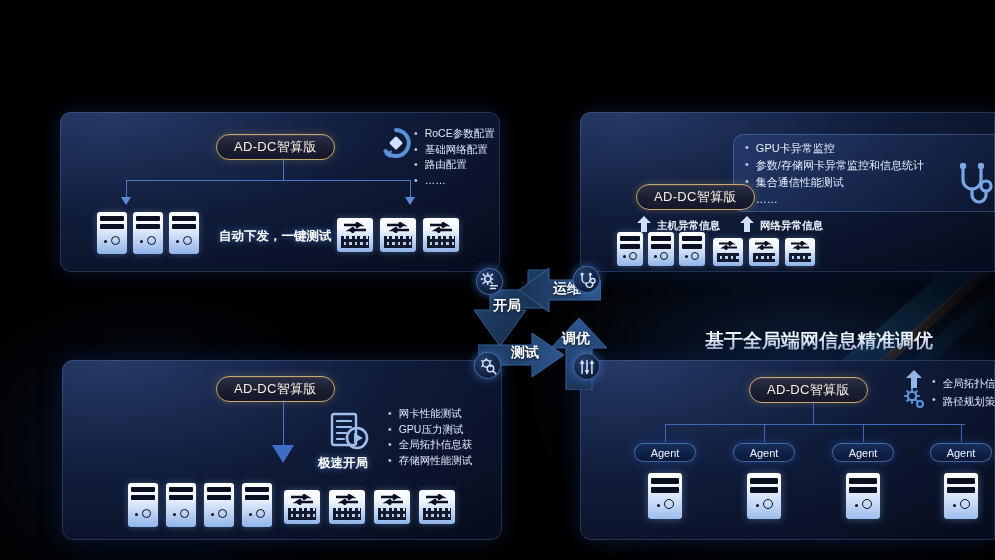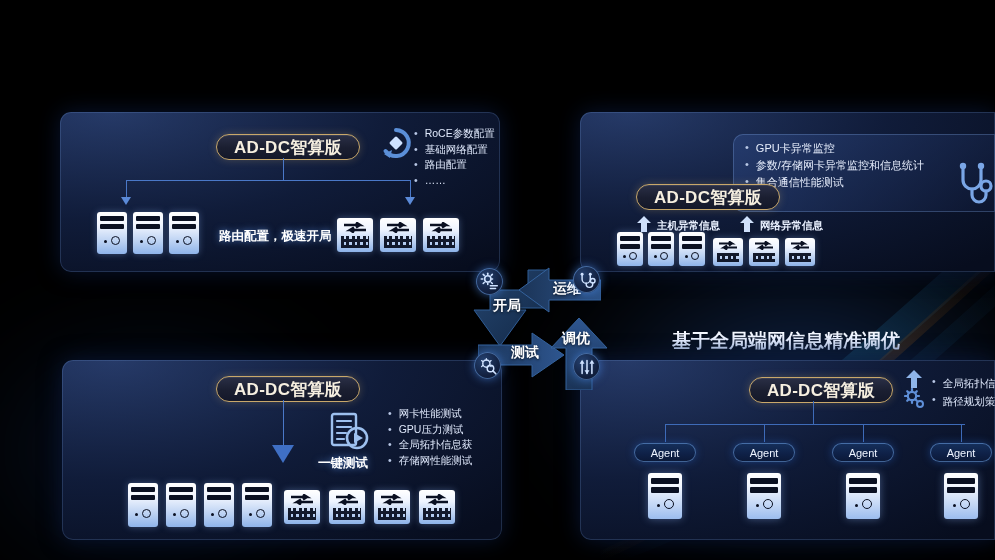--- a/index.html
+++ b/index.html
@@ -27,21 +27,21 @@
 
   
   .sec-head{
     position:absolute;font-size:19px;font-weight:bold;white-space:nowrap;
     background:linear-gradient(180deg,#ffffff 0%,#e6eeff 45%,#96aed6 100%);
     -webkit-background-clip:text;background-clip:text;color:transparent;
   }
   .h-tl{left:155px;top:82px;}
   .h-tr{left:705px;top:82px;}
   .h-bl{left:188px;top:328px;}
-  .h-br{left:672px;top:328px;}
+  .h-br{left:705px;top:328px;}
 
   
   .panel{
     position:absolute;border-radius:11px;overflow:hidden;
     background:
       radial-gradient(120% 130% at 12% 0%,rgba(52,80,140,.55) 0%,rgba(16,28,58,.92) 52%,rgba(7,13,30,.97) 100%),
       linear-gradient(160deg,#16213f 0%,#0b1228 60%,#070c1c 100%);
     box-shadow:inset 0 0 0 1px rgba(120,160,225,.22), 0 0 22px rgba(10,25,60,.8);
   }
   .p-tl{left:60px;top:112px;width:440px;height:160px;}
@@ -50,21 +50,21 @@
   .p-br{left:580px;top:360px;width:415px;height:180px;}
   .p-tr{border-radius:11px 0 0 11px;}
   .p-br{border-radius:11px 0 0 11px;}
 
   
   .addc{
     position:absolute;display:flex;align-items:center;justify-content:center;
     height:24px;padding:0 17px;border-radius:14px;
     border:1px solid #c9a86a;
     background:linear-gradient(180deg,#2a2f46 0%,#1a1e30 55%,#14182a 100%);
-    color:#f6efe0;font-size:17px;font-weight:bold;letter-spacing:.3px;
+    color:#f6efe0;font-size:13px;font-weight:normal;letter-spacing:.3px;
     box-shadow:0 0 9px rgba(200,165,100,.28), inset 0 1px 0 rgba(255,255,255,.08);
     white-space:nowrap;
     text-align:center;
   }
 
   
   .bullets{position:absolute;color:#dfe8fb;font-size:10.5px;line-height:15.5px;white-space:nowrap;}
   .bullets .b{display:flex;align-items:flex-start;gap:7px;}
   .bullets .dot{color:#b9c8e6;line-height:15.5px;}
   .b-tr{color:#e7eefd;font-size:11px;line-height:17px;}
@@ -204,21 +204,21 @@
       </div>
     <div class="server">
         <i class="led"></i>
         <i class="knob"></i>
       </div>
     <div class="server">
         <i class="led"></i>
         <i class="knob"></i>
       </div>
   </div>
-  <div class="caption" style="left:219px;top:228px;">路由配置，极速开局</div>
+  <div class="caption" style="left:219px;top:228px;">自动下发，一键测试</div>
   <div style="position:absolute;left:337px;top:218px;display:flex;gap:7px;">
     <div class="switch">
         <svg class="arrows" viewBox="0 0 26 11">
           <path d="M2 3 H18 L14 0.5 M18 3 L14 5.5" stroke="#0a1022" stroke-width="2.6" fill="none"></path>
           <path d="M24 8 H8 L12 5.5 M8 8 L12 10.5" stroke="#0a1022" stroke-width="2.6" fill="none"></path>
         </svg>
         <i class="ports"></i>
       </div>
     <div class="switch">
         <svg class="arrows" viewBox="0 0 26 11">
@@ -332,21 +332,21 @@
   </div>
 
   <div style="position:absolute;left:328px;top:412px;width:42px;height:40px;">
     <svg viewBox="0 0 42 40" width="42" height="40">
       <rect x="4" y="2" width="24" height="31" rx="2" fill="none" stroke="#9dc0ef" stroke-width="2.4"></rect>
       <path d="M9 9 H23 M9 15 H23 M9 21 H18 M9 27 H16" stroke="#9dc0ef" stroke-width="2.2" stroke-linecap="round"></path>
       <circle cx="29" cy="26" r="10" fill="none" stroke="#9dc0ef" stroke-width="2.6"></circle>
       <polygon points="26,21 35,26 26,31" fill="#9dc0ef"></polygon>
     </svg>
   </div>
-  <div class="caption" style="left:318px;top:455px;">一键测试</div>
+  <div class="caption" style="left:318px;top:455px;">极速开局</div>
 
   <div class="bullets" style="left:388px;top:406px;">
     <div class="b">
         <span class="dot">•</span>
         <span>网卡性能测试</span>
       </div>
     <div class="b">
         <span class="dot">•</span>
         <span>GPU压力测试</span>
       </div>

